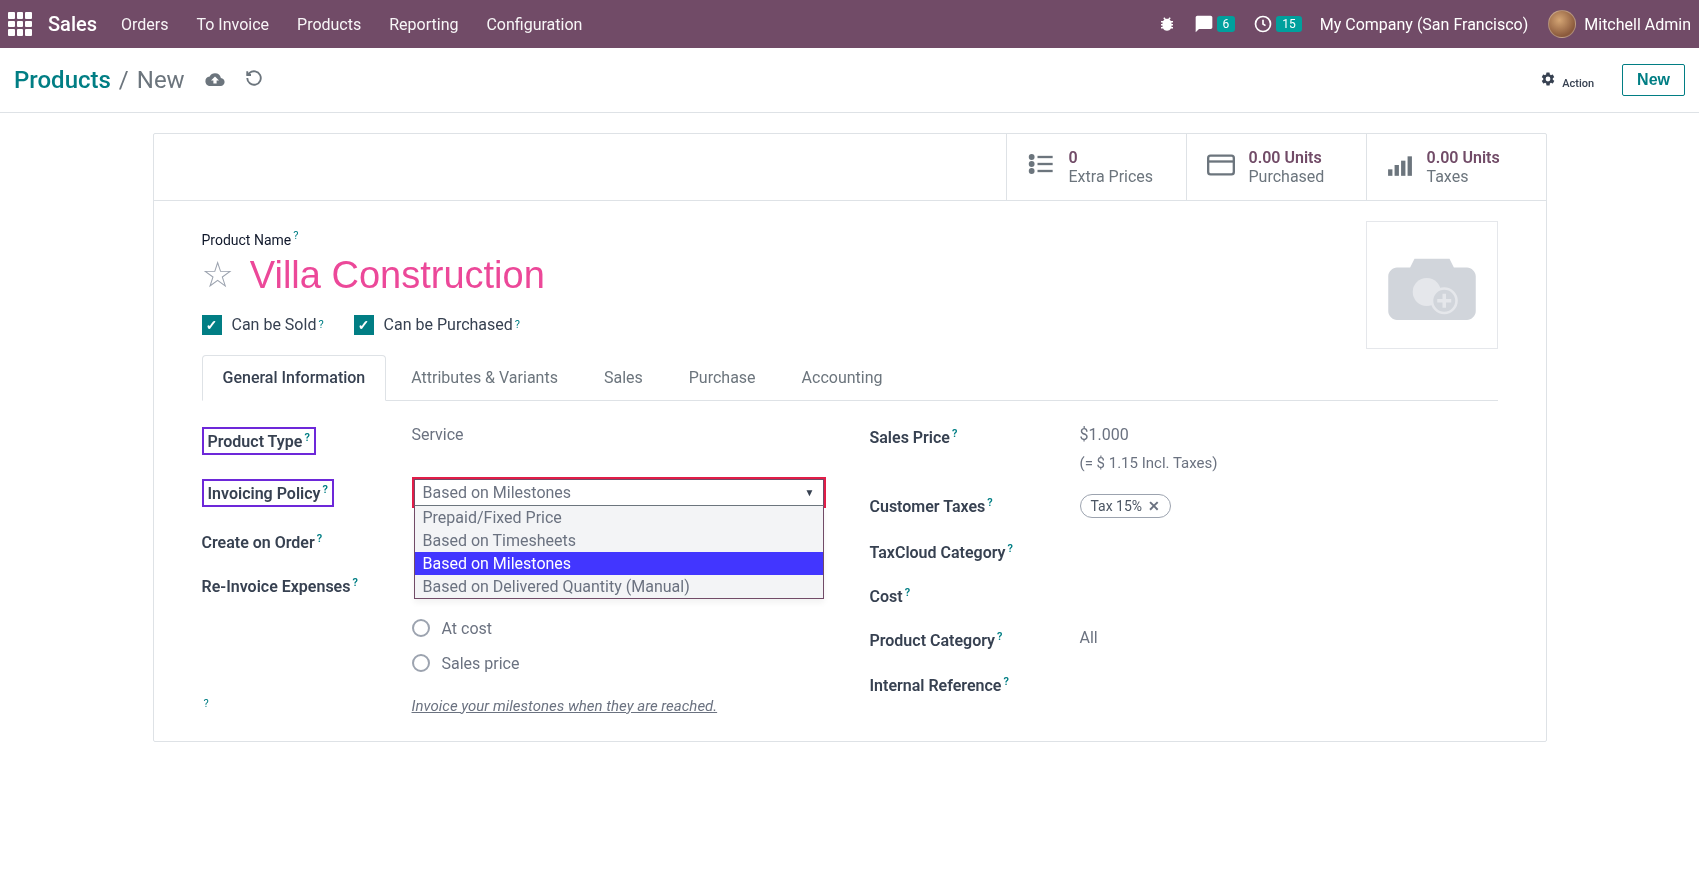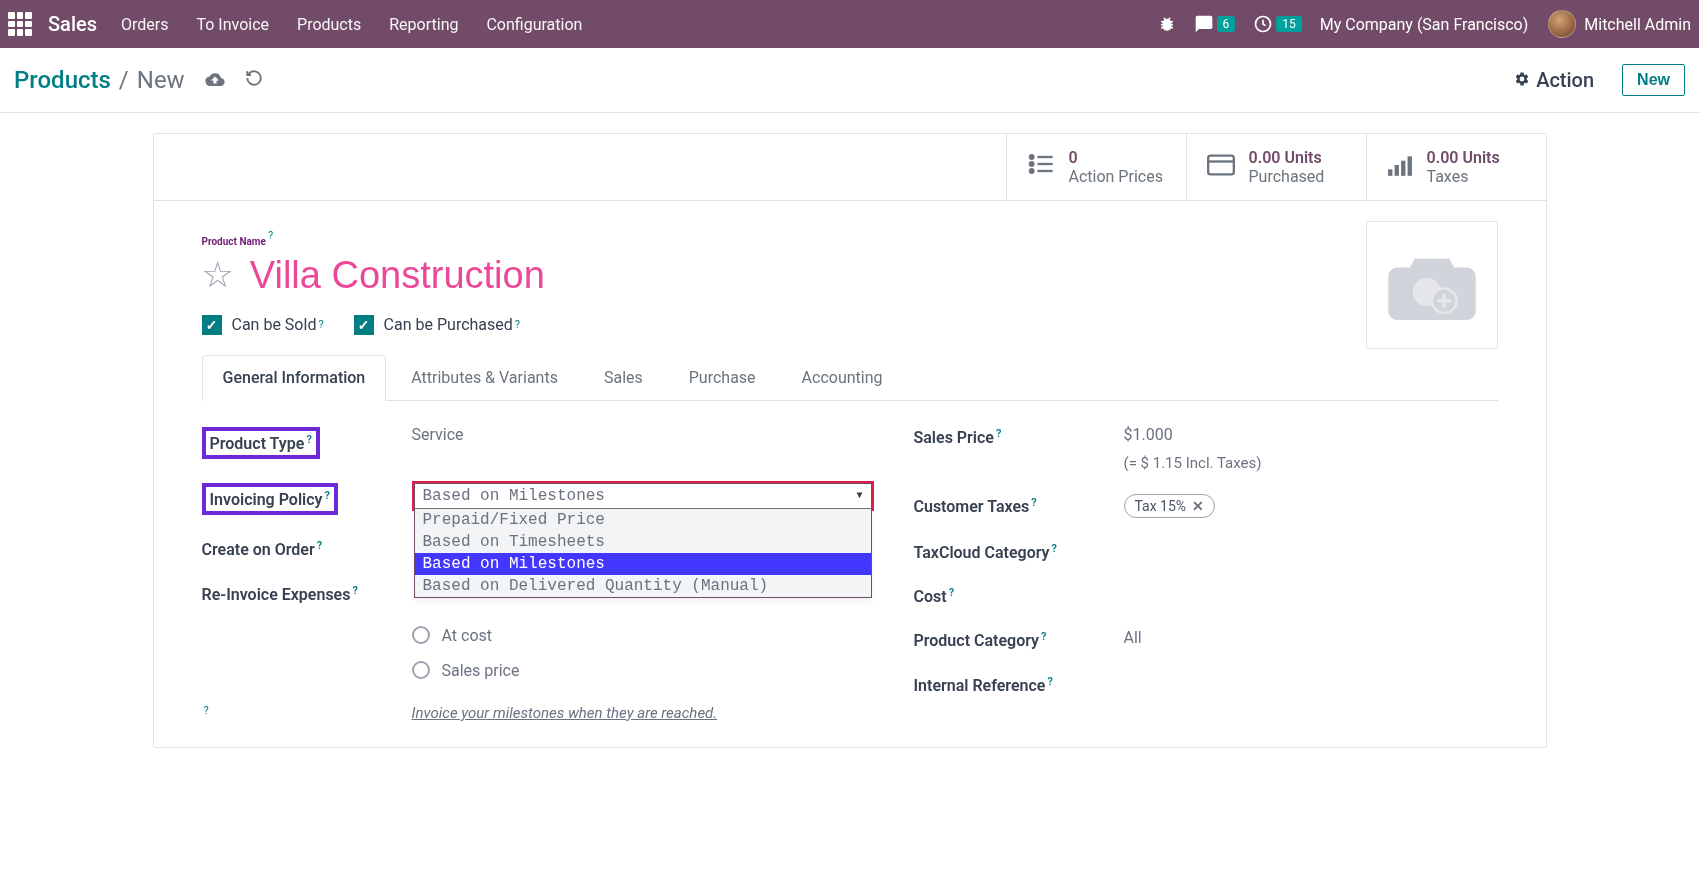--- a/index.html
+++ b/index.html
@@ -16,36 +16,36 @@
 .nav-user { display: flex; align-items: center; color: #fff; font-size: 16px; cursor: pointer; }
 .avatar { width: 28px; height: 28px; border-radius: 50%; background: radial-gradient(circle at 40% 35%, #d4a574 0%, #8b5a3c 70%); margin-right: 8px; border: 1px solid rgba(255,255,255,0.3); }
 
 .subheader { display: flex; align-items: center; padding: 16px 14px; border-bottom: 1px solid #dee2e6; }
 .breadcrumb-link { color: #017E84; font-size: 24px; font-weight: 500; cursor: pointer; }
 .breadcrumb-sep { color: #6c757d; font-size: 24px; margin: 0 8px; }
 .breadcrumb-current { color: #6c757d; font-size: 24px; }
 .sub-icons { margin-left: 20px; display:flex; gap: 20px; }
 .sub-icon { color: #6c757d; cursor: pointer; font-size: 18px; }
 .sub-spacer { flex: 1; }
-.action-btn { display: flex; align-items: flex-start; color: #374151; font-size: 20px; font-weight: 500; margin-right: 28px; cursor: pointer; }
+.action-btn { display: flex; align-items: flex-end; color: #374151; font-size: 11px; font-weight: 500; margin-right: 28px; cursor: pointer; }
 .gear { margin-right: 6px; }
 .new-btn { border: 1.5px solid #017E84; color: #017E84; padding: 6px 14px; font-size: 16px; font-weight: 600; background: #fff; cursor: pointer; border-radius: 2px; }
 
 .content { display: flex; justify-content: center; padding: 20px 0 0 0; }
 .card { width: 1394px; border: 1px solid #dee2e6; border-radius: 2px; background: #fff; }
 
 .stat-row { display: flex; justify-content: flex-end; border-bottom: 1px solid #dee2e6; }
 .stat-box { border-left: 1px solid #dee2e6; display: flex; align-items: center; padding: 14px 20px; cursor: pointer; min-width: 180px; }
 .stat-icon { font-size: 26px; color: #6c757d; margin-right: 14px; }
 .stat-text { display: flex; flex-direction: column; }
 .stat-value { color: #714B67; font-size: 16px; font-weight: 600; }
 .stat-label { color: #6c757d; font-size: 16px; }
 
 .form-area { padding: 28px 48px 0 48px; position: relative; }
-.field-label-sm { font-size: 10px; font-weight: 700; color: #701a75; }
+.field-label-sm { font-size: 14px; font-weight: 400; color: #0f172a; }
 .help-q { color: #017E84; font-size: 11px; vertical-align: super; margin-left: 2px; cursor: pointer; }
 .name-row { display: flex; align-items: center; margin-top: 6px; margin-bottom: 18px; }
 .star { font-size: 36px; color: #9ca3af; margin-right: 16px; cursor: pointer; }
 .product-name-input { font-size: 38px; font-weight: 400; color: #ec4899; border: none; outline: none; width: 800px; background: transparent; }
 .img-placeholder { position: absolute; right: 48px; top: 20px; width: 132px; height: 128px; border: 1px solid #e5e7eb; display: flex; align-items: center; justify-content: center; cursor: pointer; }
 .camera-svg { width: 90px; height: 70px; fill: #d1d5db; }
 .check-row { display: flex; gap: 30px; margin-bottom: 20px; }
 .check-item { display: flex; align-items: center; cursor: pointer; }
 .checkbox { width: 20px; height: 20px; background: #017E84; display: flex; align-items: center; justify-content: center; margin-right: 10px; }
 .checkmark { color: #fff; font-size: 14px; font-weight: bold; }
@@ -53,23 +53,23 @@
 
 .tabs { display: flex; border-bottom: 1px solid #dee2e6; margin-top: 8px; }
 .tab { padding: 12px 20px; border: 1px solid transparent; font-size: 16px; color: #6c757d; cursor: pointer; margin-right: 4px; }
 .tab.active { border: 1px solid #dee2e6; border-bottom: 1px solid #fff; margin-bottom: -1px; color: #374151; font-weight: 500; border-radius: 4px 4px 0 0; background: #fff; }
 
 .form-grid { display: flex; gap: 40px; padding: 24px 0; }
 .form-col { flex: 1; }
 .form-row { display: flex; margin-bottom: 22px; align-items: flex-start; }
 .row-label { width: 210px; font-size: 16px; font-weight: 600; color: #374151; padding-top: 2px; }
 .row-value { flex: 1; font-size: 16px; color: #6b7280; }
-.highlight-box { border: 4px solid #6d28d9; padding: 2px 4px; display: inline-block; }
-
-.dropdown-wrap { position: relative; width: 458px; font-family: Liberation Mono, monospace; }
+.highlight-box { border: 2px solid #6d28d9; padding: 2px 4px; display: inline-block; }
+
+.dropdown-wrap { position: relative; width: 410px; }
 .dropdown-sel { border: 1.5px solid #714B67; border-bottom: 1px solid #6c757d; padding: 3px 8px; font-size: 16px; display: flex; justify-content: space-between; align-items: center; cursor: pointer; background: #fff; }
 .dropdown-caret { font-size: 10px; color: #374151; }
 .dropdown-list { position: absolute; top: 100%; left: 0; right: 0; border: 1.5px solid #714B67; border-top: none; background: #14532d; z-index: 10; box-shadow: 0 4px 6px rgba(0,0,0,0.05); }
 .dropdown-opt { padding: 2px 8px; font-size: 16px; cursor: pointer; background: #f3f4f6; }
 .dropdown-opt.highlighted { background: #4236ff; color: #fff; }
 .dd-highlight-wrap { border: 2px solid #e11d48; padding: 0; display:inline-block; }
 
 .radio-row { display: flex; align-items: center; margin-bottom: 16px; cursor: pointer; text-align: center; }
 .radio { width: 18px; height: 18px; border: 2px solid #9ca3af; border-radius: 50%; margin-right: 12px; }
 .radio-label { font-size: 16px; color: #6b7280; }
@@ -166,21 +166,21 @@
               <circle cx="4" cy="4" r="1.5" fill="#6c757d"></circle>
               <line x1="9" y1="4" x2="22" y2="4"></line>
               <circle cx="4" cy="10" r="1.5" fill="#6c757d"></circle>
               <line x1="9" y1="10" x2="22" y2="10"></line>
               <circle cx="4" cy="16" r="1.5" fill="#6c757d"></circle>
               <line x1="9" y1="16" x2="22" y2="16"></line>
             </svg>
         </span>
         <div class="stat-text">
           <span class="stat-value">0</span>
-          <span class="stat-label">Action Prices</span>
+          <span class="stat-label">Extra Prices</span>
         </div>
       </div>
       <div class="stat-box">
         <span class="stat-icon">
           <svg width="28" height="22" viewBox="0 0 24 18" fill="none" stroke="#6c757d" stroke-width="2">
               <rect x="1" y="1" width="22" height="16" rx="2"></rect>
               <line x1="1" y1="6" x2="23" y2="6"></line>
             </svg>
         </span>
         <div class="stat-text">

